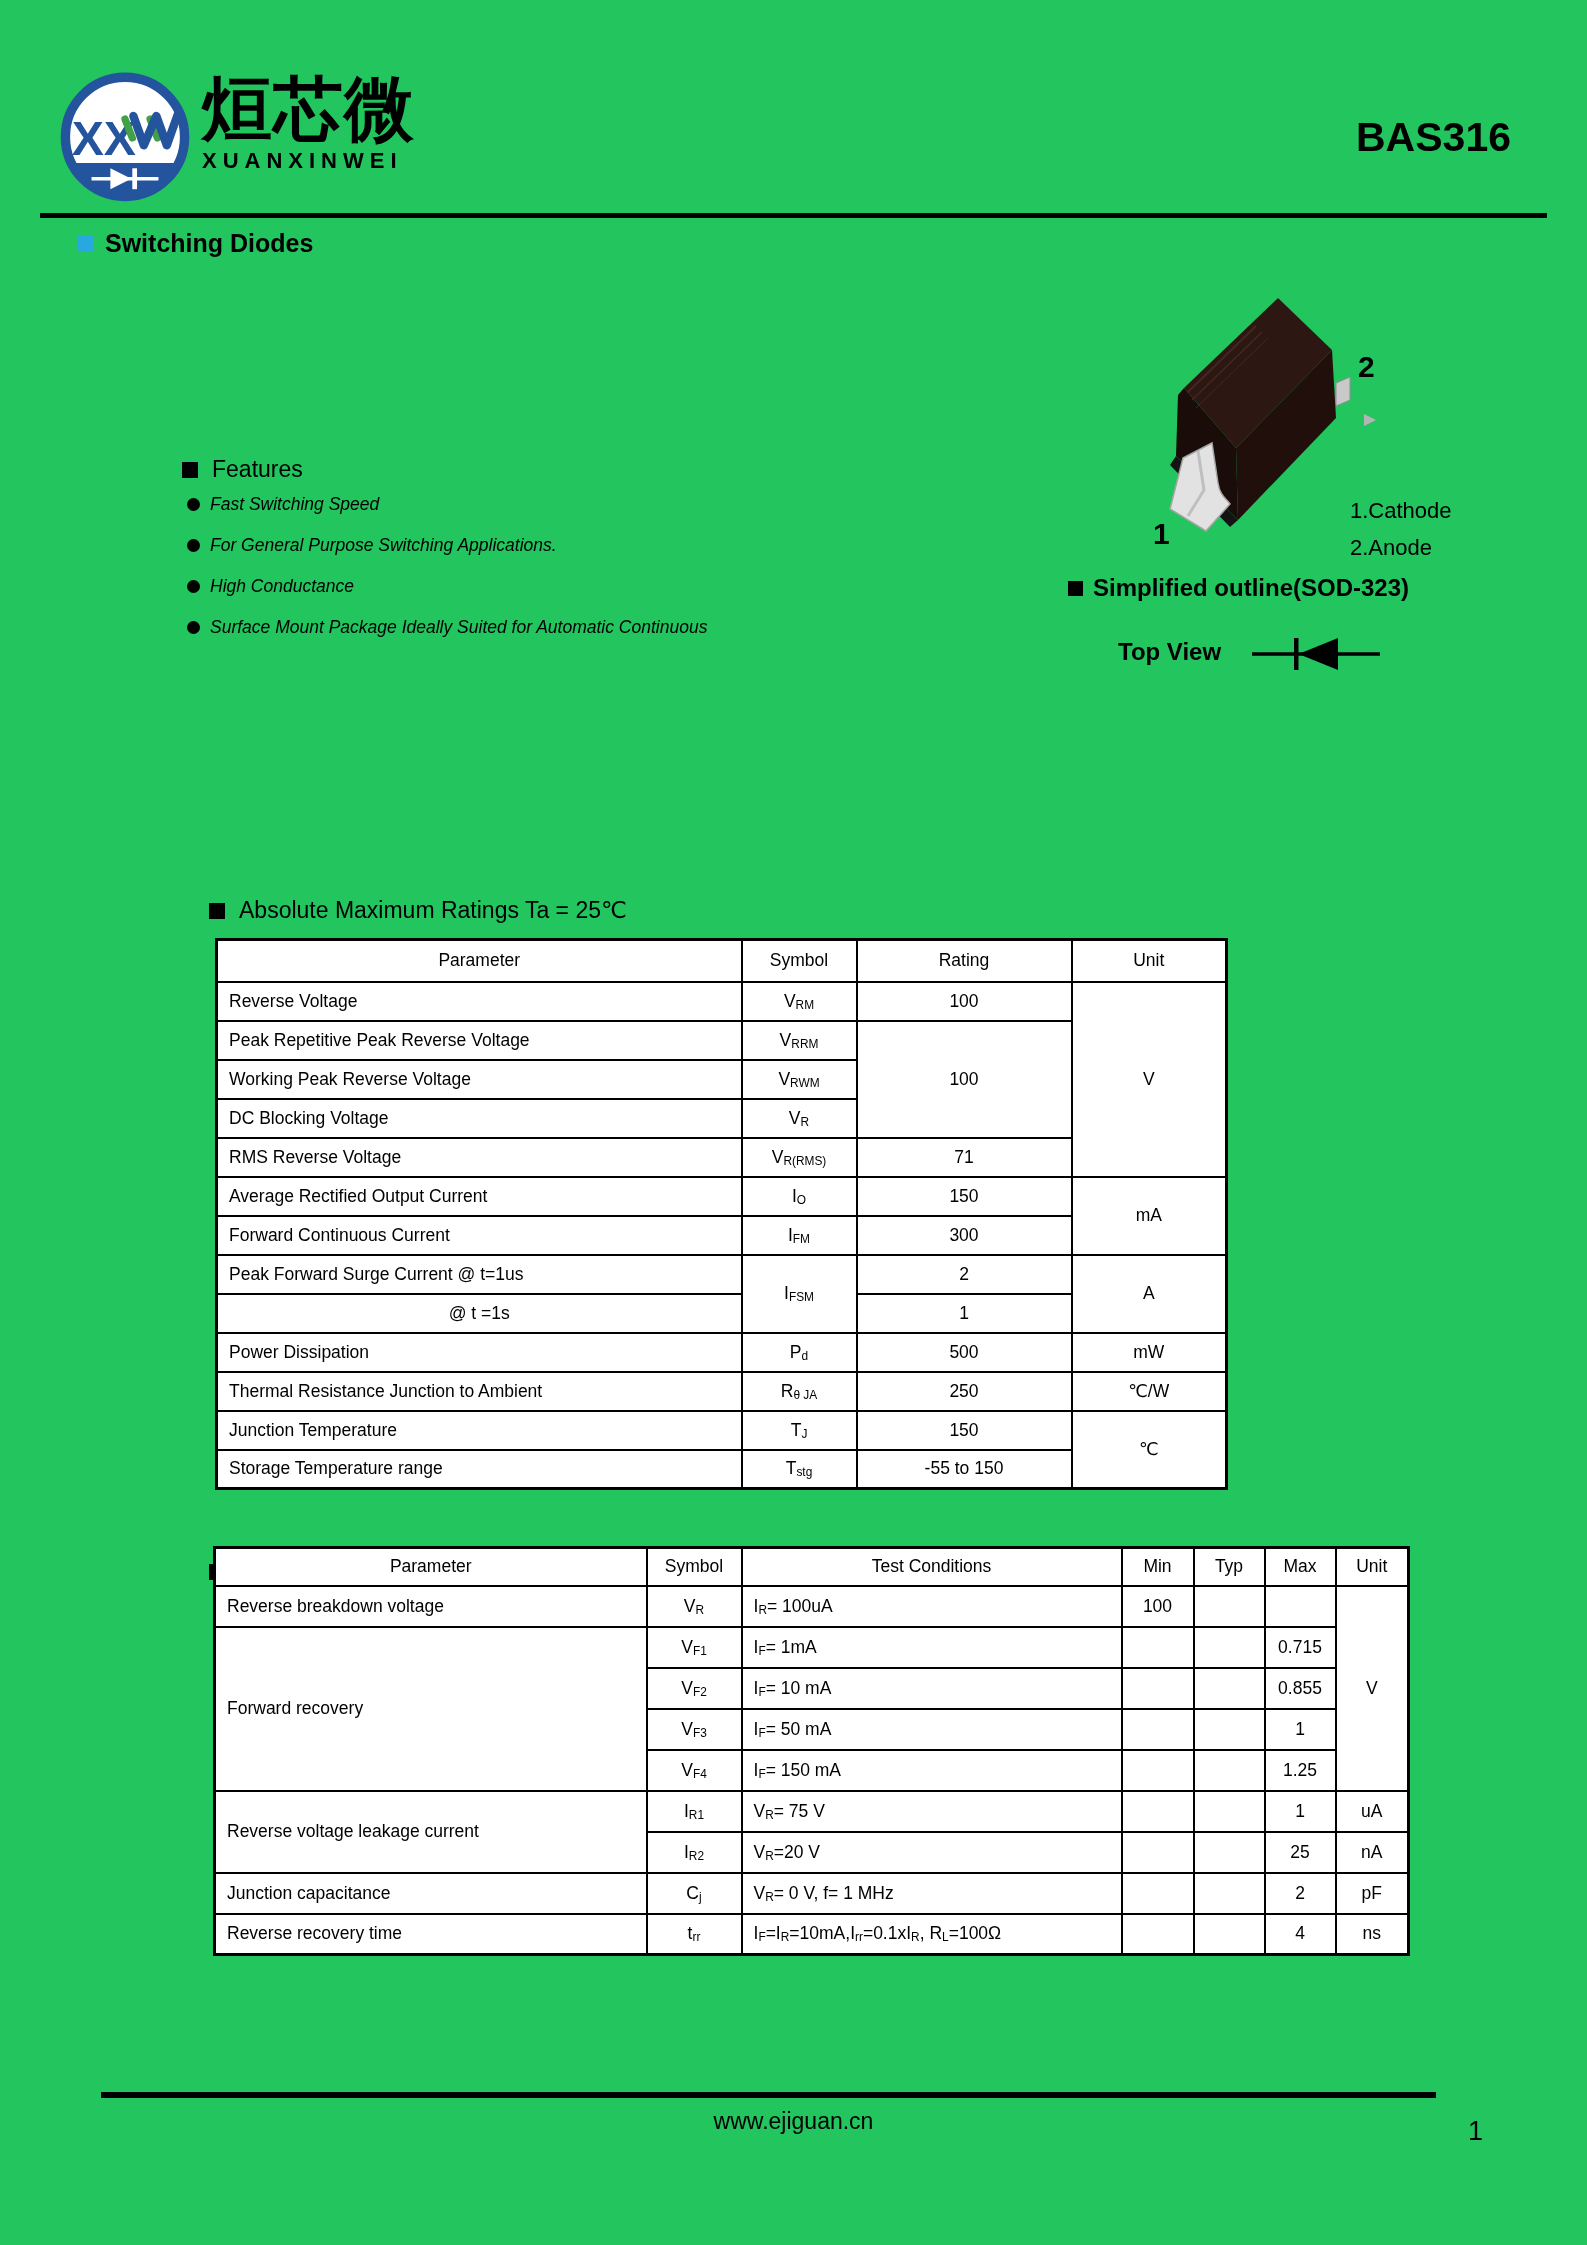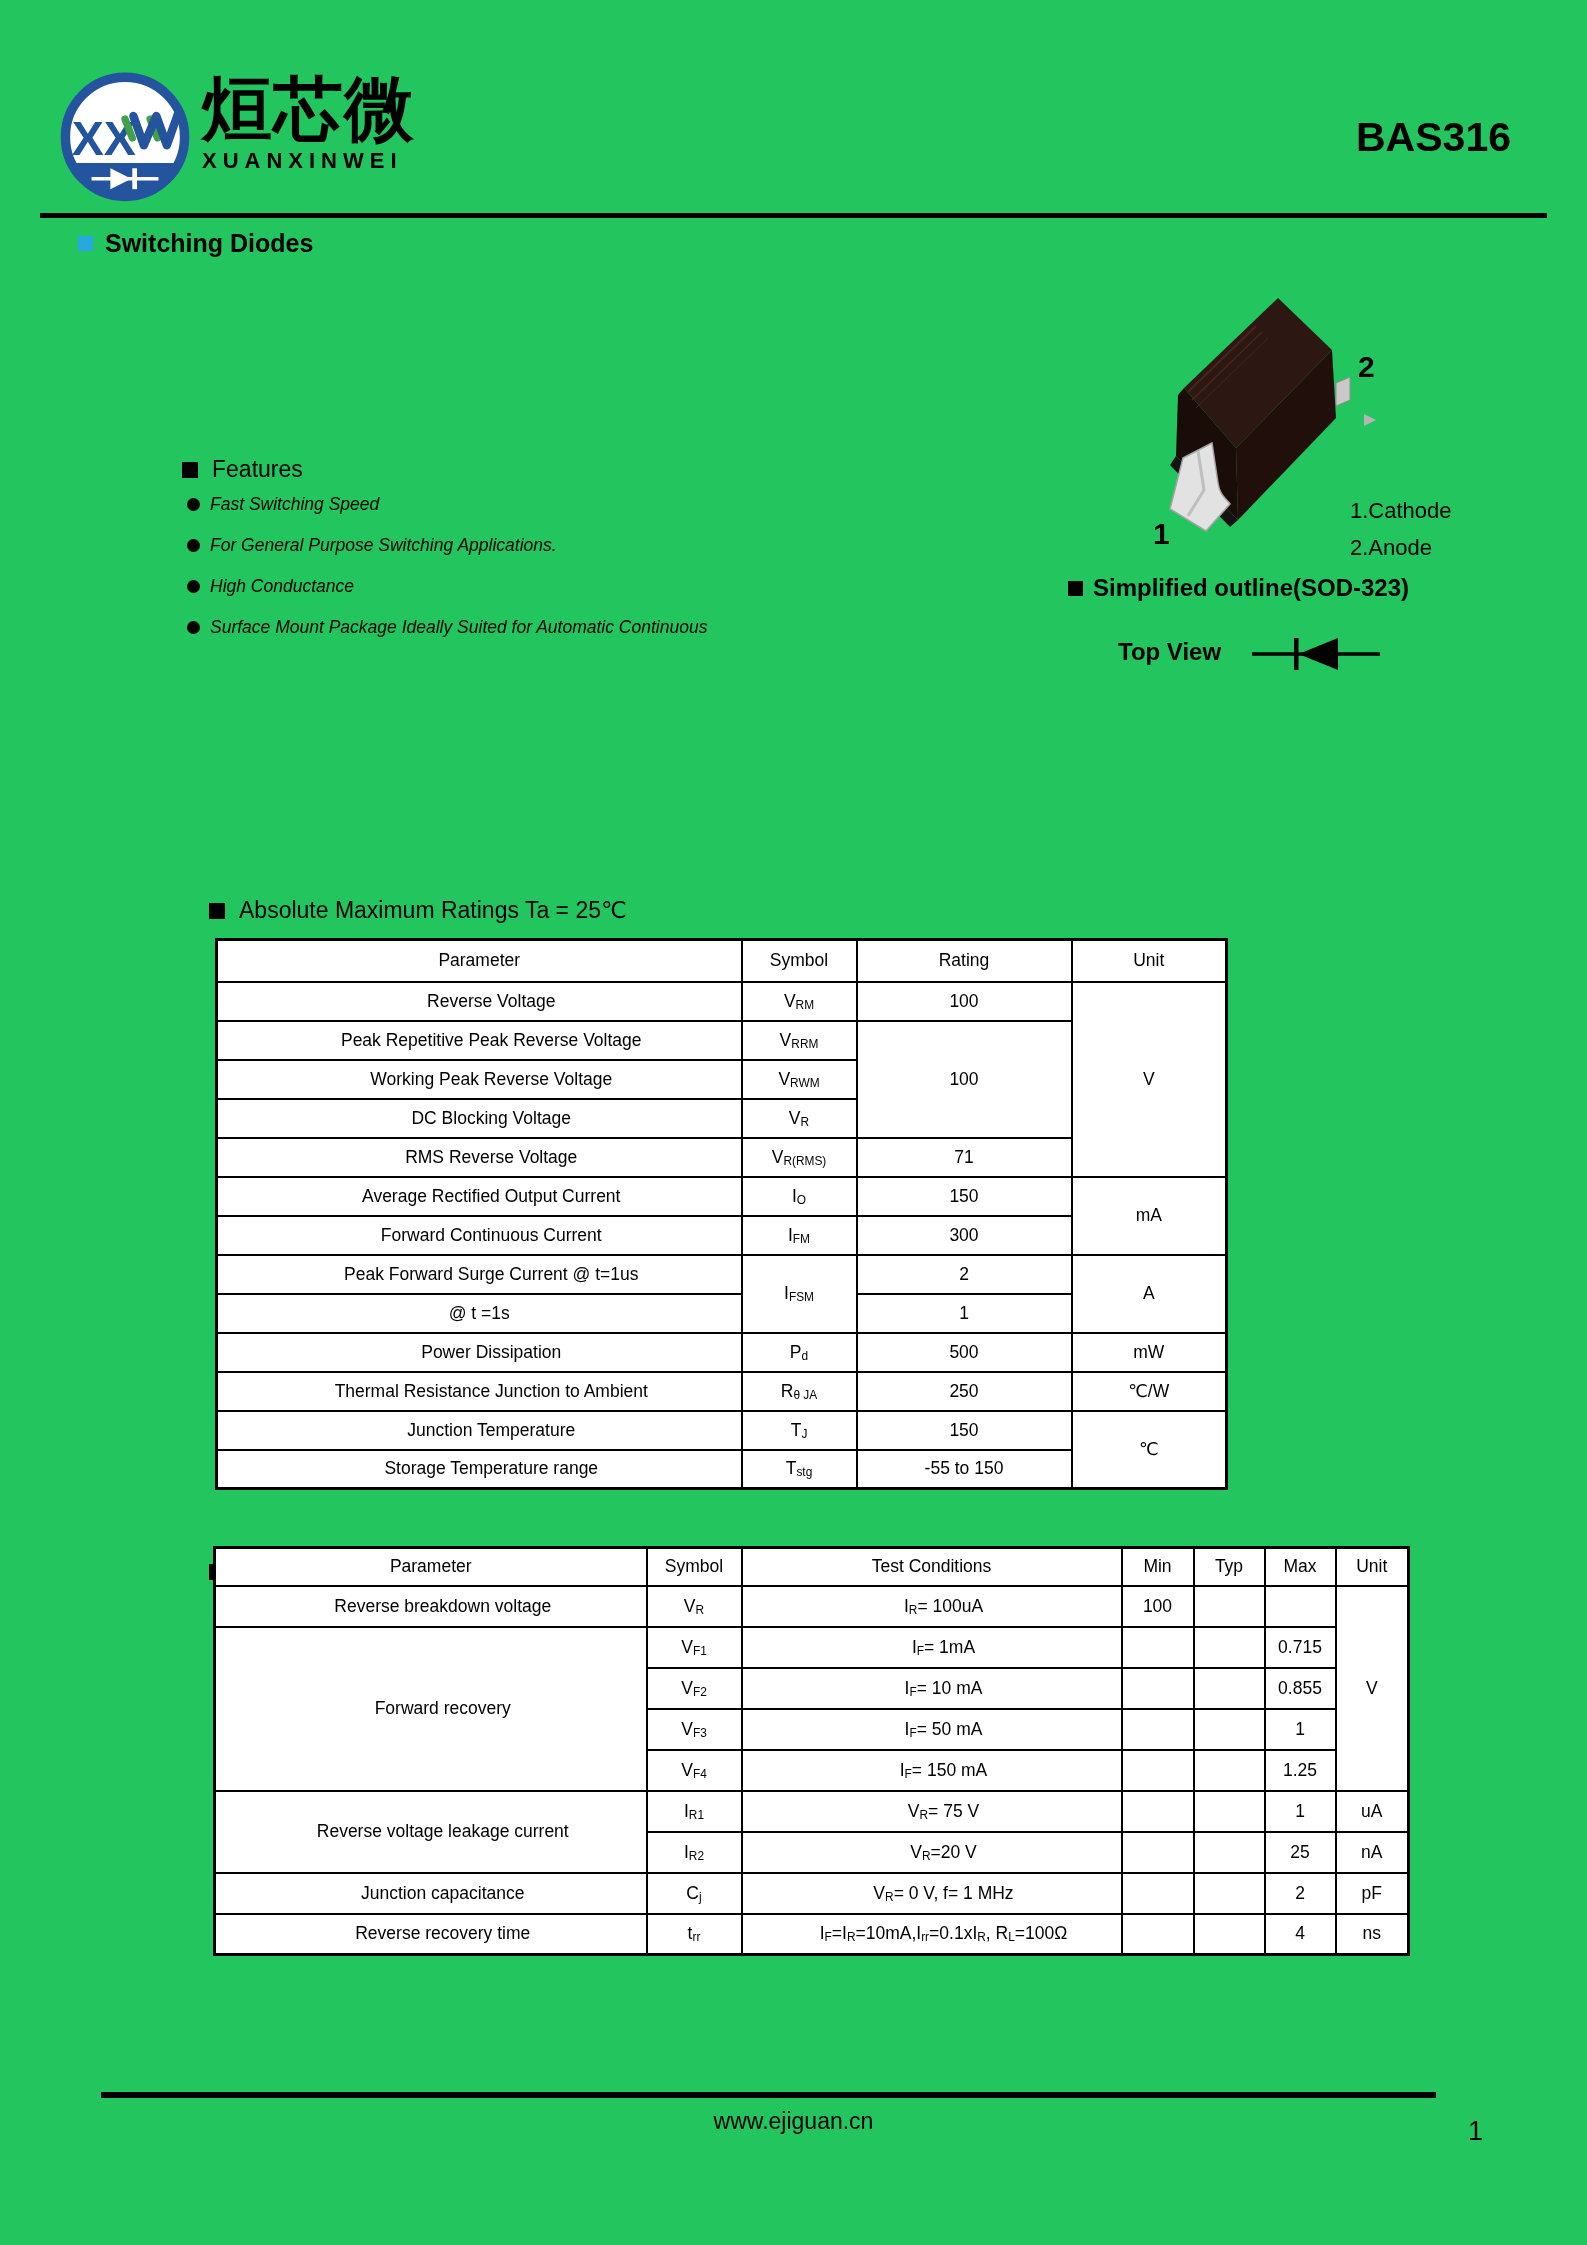--- a/index.html
+++ b/index.html
@@ -36,21 +36,21 @@
   
   .sec-h{position:absolute;display:flex;align-items:center;font-size:23px;}
   .amr-h{left:209px;top:897px;}
   .ec-h{left:209px;top:1558px;text-decoration:underline;}
   
   table{border-collapse:collapse;position:absolute;background:#fff;font-size:17.5px;table-layout:fixed;}
   table,td,th{border:2.5px solid #000;}
   table{border-width:3px;}
   th{font-weight:normal;text-align:center;padding:0;}
   td{padding:0 4px;}
-  td.l{text-align:center;padding-left:28px;}
+  td.l{text-align:left;padding-left:11px;}
   td.c{text-align:center;}
   sub{font-size:0.68em;vertical-align:-0.14em;letter-spacing:0;}
   #amr{left:215px;top:938px;width:1010px;}
   #amr tr{height:39px;}
   #amr tr.hd{height:42px;}
   #ec{left:213px;top:1546px;width:1194px;}
   #ec tr{height:41px;}
   #ec tr.hd{height:38px;}
   
   .rule-bot{position:absolute;left:101px;top:2092px;width:1335px;height:6px;background:#000;}

